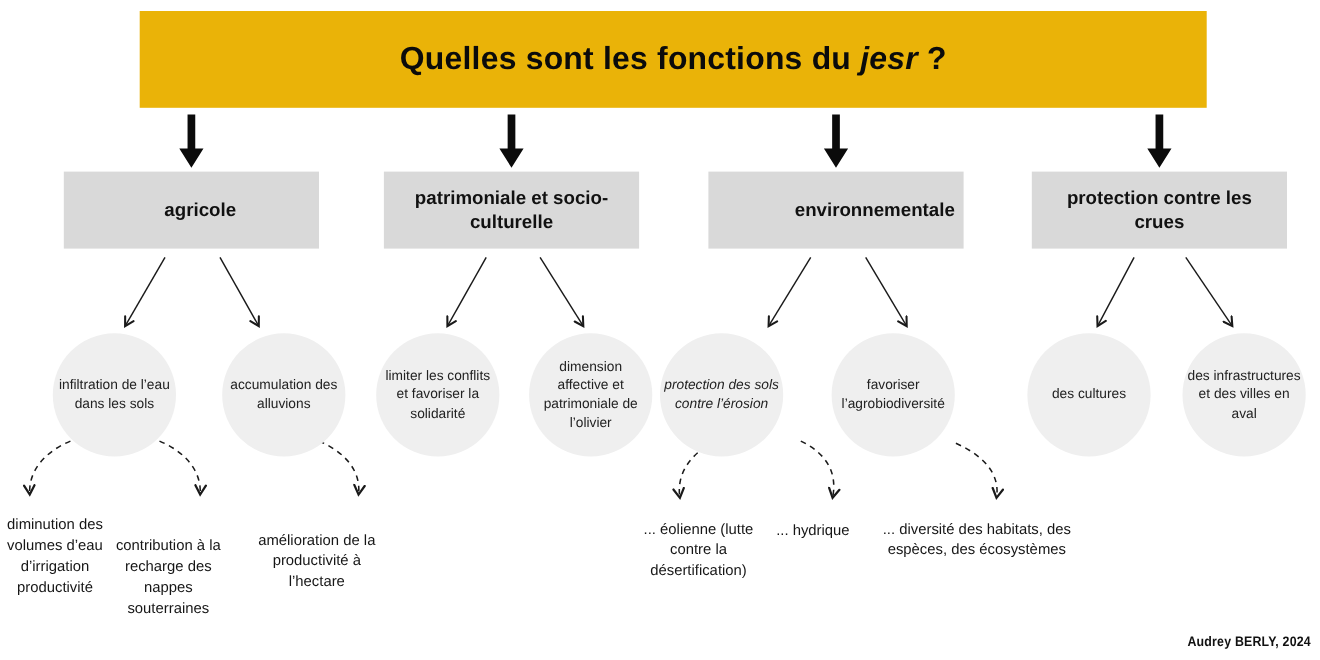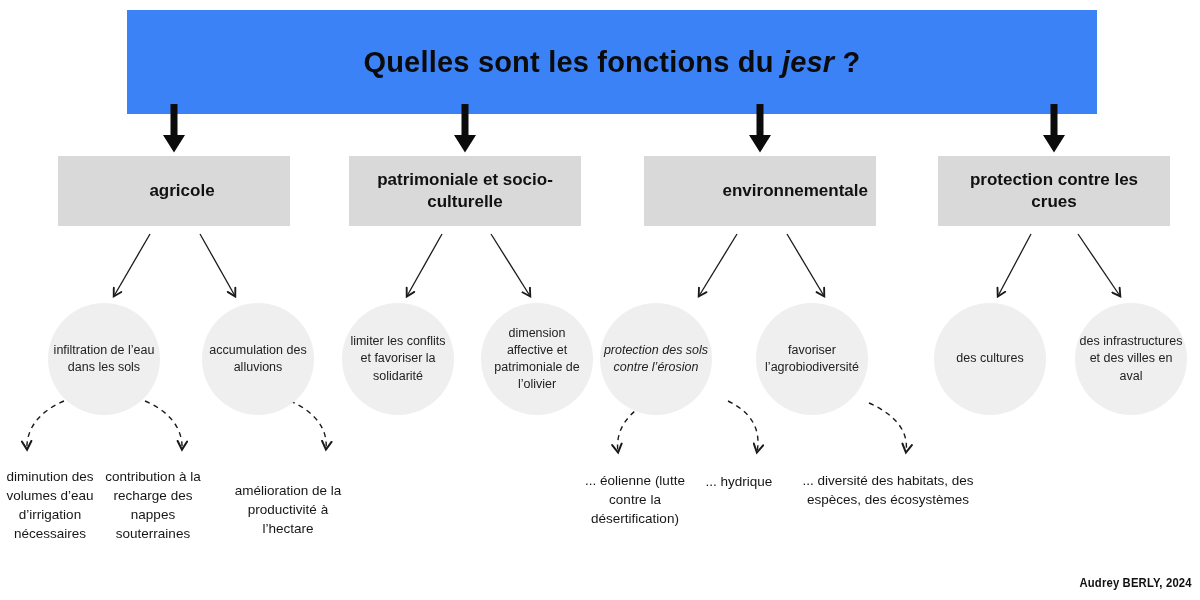--- a/index.html
+++ b/index.html
@@ -1,22 +1,22 @@
 <!DOCTYPE html>
 <html lang="fr"><head>
 <meta charset="utf-8">
 <style>
   html,body{margin:0;padding:0;background:#ffffff;}
   .canvas{
     position:relative;width:1200px;height:600px;background:#ffffff;
     font-family:"Liberation Sans",sans-serif;color:#1d1d1d;overflow:hidden;
   }
   .title-bar{
-    position:absolute;left:127px;top:10px;width:970px;height:104px;
-    background:#3b82f6;display:flex;align-items:center;justify-content:center;
+    position:absolute;left:127px;top:10px;width:970px;height:88px;
+    background:#eab308;display:flex;align-items:center;justify-content:center;
     font-size:29px;font-weight:bold;color:#0b0b0b;letter-spacing:.2px;
   }
   .title-bar .em{font-style:italic;}
   .connector-layer{position:absolute;left:0;top:0;width:1200px;height:600px;pointer-events:none;}
   .box{
     position:absolute;top:156px;width:232px;height:70px;background:#d9d9d9;
     display:flex;align-items:center;justify-content:center;text-align:center;
     font-weight:bold;font-size:17px;line-height:1.3;color:#111;padding:0 8px;box-sizing:border-box;
   }
   .circle{
@@ -110,21 +110,21 @@
   <div class="circle" style="left:756px;">
       <span>favoriser l’agrobiodiversité</span>
     </div>
   <div class="circle" style="left:934px;">
       <span>des cultures</span>
     </div>
   <div class="circle" style="left:1075px;">
       <span>des infrastructures et des villes en aval</span>
     </div>
 
-  <div class="outcome" style="left:3px;width:94px;top:467px;">diminution des volumes d’eau d’irrigation nécessaires</div>
-  <div class="outcome" style="left:104px;width:98px;top:467px;">contribution à la recharge des nappes souterraines</div>
+  <div class="outcome" style="left:3px;width:94px;top:467px;">diminution des volumes d’eau d’irrigation productivité</div>
+  <div class="outcome" style="left:104px;width:98px;top:486px;">contribution à la recharge des nappes souterraines</div>
   <div class="outcome" style="left:232px;width:112px;top:469px;margin-top:12px;">amélioration de la productivité à l’hectare</div>
   <div class="outcome" style="left:572px;width:126px;top:471px;">... éolienne (lutte contre la désertification)</div>
   <div class="outcome" style="left:694px;width:90px;top:472px;">... hydrique</div>
   <div class="outcome" style="left:802px;width:172px;top:471px;">... diversité des habitats, des espèces, des écosystèmes</div>
 
   <div class="credit">Audrey BERLY, 2024</div>
 </div>
 
 </body></html>

